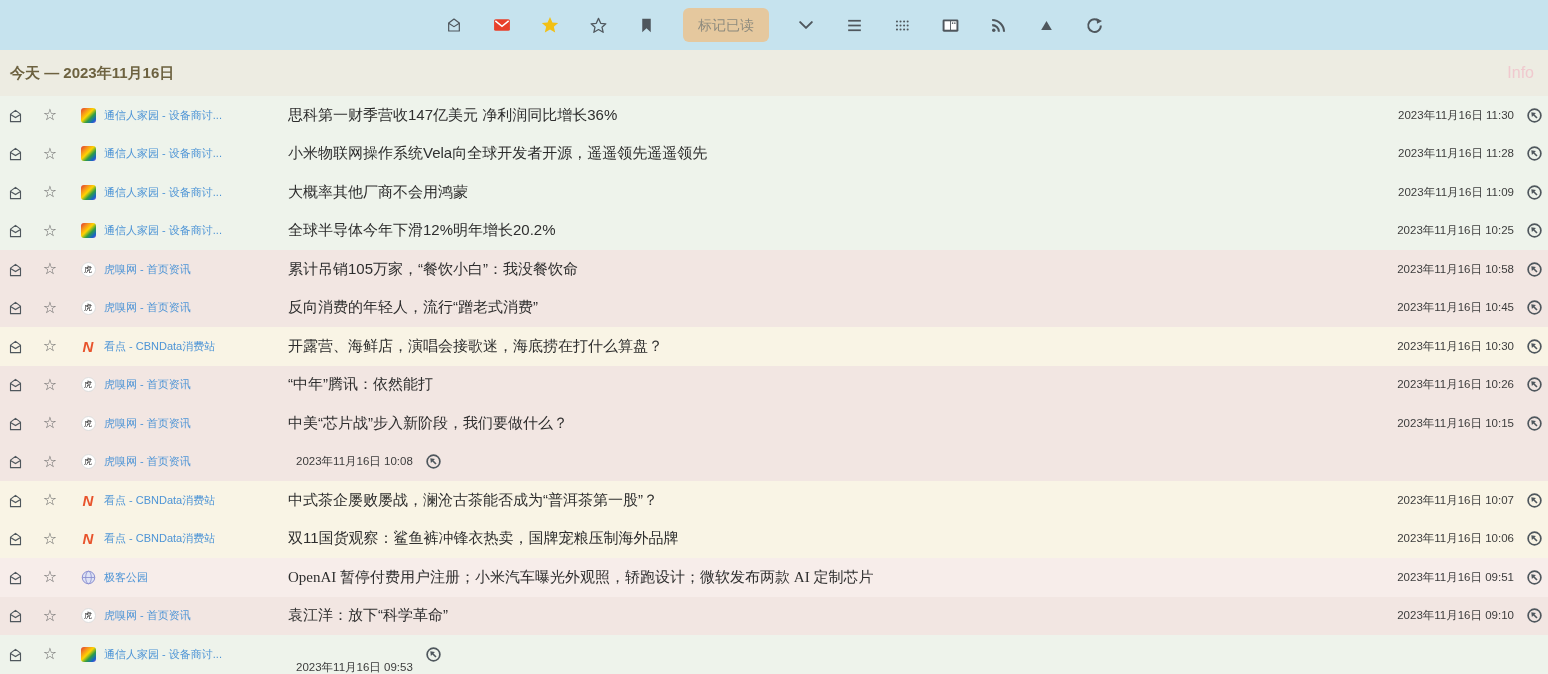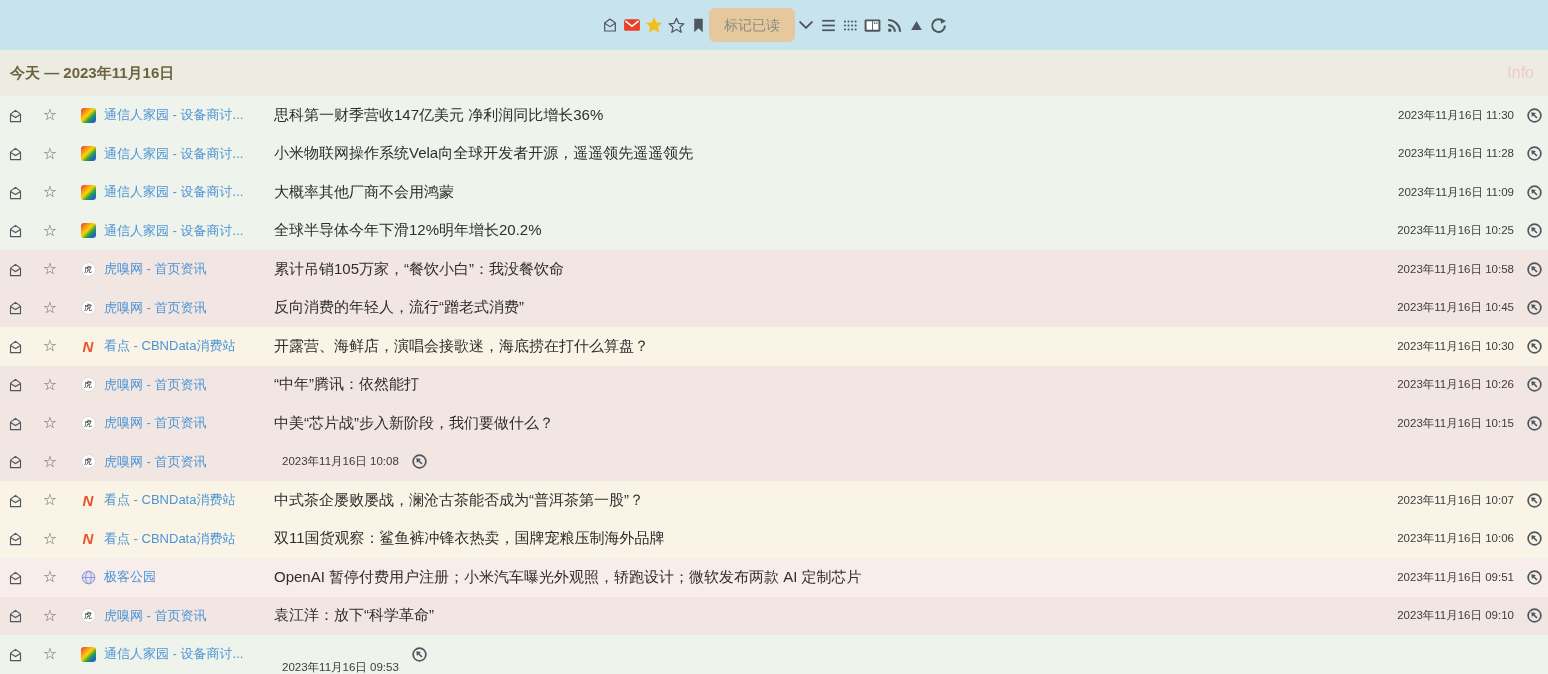--- a/index.html
+++ b/index.html
@@ -4,20 +4,21 @@
 <style>
   html,body{margin:0;padding:0;}
   body{
     width:1548px;height:674px;overflow:hidden;
     font-family:"Liberation Sans","DejaVu Sans",sans-serif;
     background:#eef3eb;
   }
   
   .toolbar{
     height:50px;display:flex;align-items:center;justify-content:center;
+    gap:26px;
   }
   .tb-icon{display:inline-flex;align-items:center;justify-content:center;
     width:22px;height:22px;cursor:pointer;}
   .tb-icon svg{display:block;}
   .tb-btn{
     border:none;border-radius:6px;padding:10px 15px;font-size:14px;
     cursor:pointer;line-height:1;
   }
   
   .date-header{
@@ -39,21 +40,21 @@
   .r-fav{width:16px;height:16px;margin-right:8px;flex:none;display:inline-flex;
     align-items:center;justify-content:center;}
   .fav-rainbow{width:15px;height:15px;border-radius:3px;
     background:linear-gradient(135deg,#e03a2f 0%,#f5921e 25%,#ffd400 45%,#2e9e44 65%,#1565c8 85%,#8a4fd8 100%);}
   .fav-huxiu{width:15px;height:15px;border-radius:50%;background:#fff;
     border:1px solid #ddd;box-sizing:border-box;display:flex;align-items:center;
     justify-content:center;font-size:8px;color:#222;}
   .fav-cbn{font-size:15px;font-weight:bold;font-style:italic;color:#e8532c;line-height:1;}
   .fav-geek{display:inline-flex;}
   .r-feed{
-    width:168px;margin-right:2px;flex:none;font-size:13px;
+    width:168px;margin-right:16px;flex:none;font-size:11px;
     white-space:nowrap;overflow:hidden;text-overflow:ellipsis;
     text-decoration:none;
   }
   .r-title{
     flex:1;font-size:15px;white-space:nowrap;overflow:hidden;
     text-overflow:ellipsis;
   }
   .r-time{flex:none;font-size:11.5px;margin:0 12px 0 8px;white-space:nowrap;}
   .r-share{flex:none;width:17px;height:17px;margin-right:5px;display:inline-flex;}
 </style>
@@ -431,21 +432,21 @@
     <span class="r-fav">
         <span class="fav-geek">
           <svg width="15" height="15" viewBox="0 0 24 24">
             <circle cx="12" cy="12" r="10" fill="#dfe3f5" stroke="#8a8fd0" stroke-width="1.6"></circle>
             <ellipse cx="12" cy="12" rx="4.5" ry="10" fill="none" stroke="#8a8fd0" stroke-width="1.4"></ellipse>
             <line x1="2" y1="12" x2="22" y2="12" stroke="#8a8fd0" stroke-width="1.4"></line>
           </svg>
         </span>
       </span>
     <a class="r-feed" style="color: rgb(77, 148, 214);">极客公园</a>
-    <span class="r-title" style="color: rgb(46, 46, 46);">OpenAI 暂停付费用户注册；小米汽车曝光外观照，轿跑设计；微软发布两款 AI 定制芯片</span>
+    <span class="r-title" style="color: rgb(46, 46, 46); font-family: Liberation Serif, serif;">OpenAI 暂停付费用户注册；小米汽车曝光外观照，轿跑设计；微软发布两款 AI 定制芯片</span>
     <span class="r-time" style="color: rgb(60, 60, 60);">2023年11月16日 09:51</span>
     <span class="r-share">
         <svg width="17" height="17" viewBox="0 0 24 24">
           <circle cx="12" cy="12" r="9" fill="none" stroke="#4f575d" stroke-width="2.4"></circle>
           <path d="M15.5 15.5 L9.5 9.5" stroke="#4f575d" stroke-width="2.4"></path>
           <polygon points="7.5,7.5 14,8.3 8.3,14" fill="#4f575d"></polygon>
         </svg>
       </span>
   </div>
     <div class="row" style="background: rgb(242, 230, 226);">

